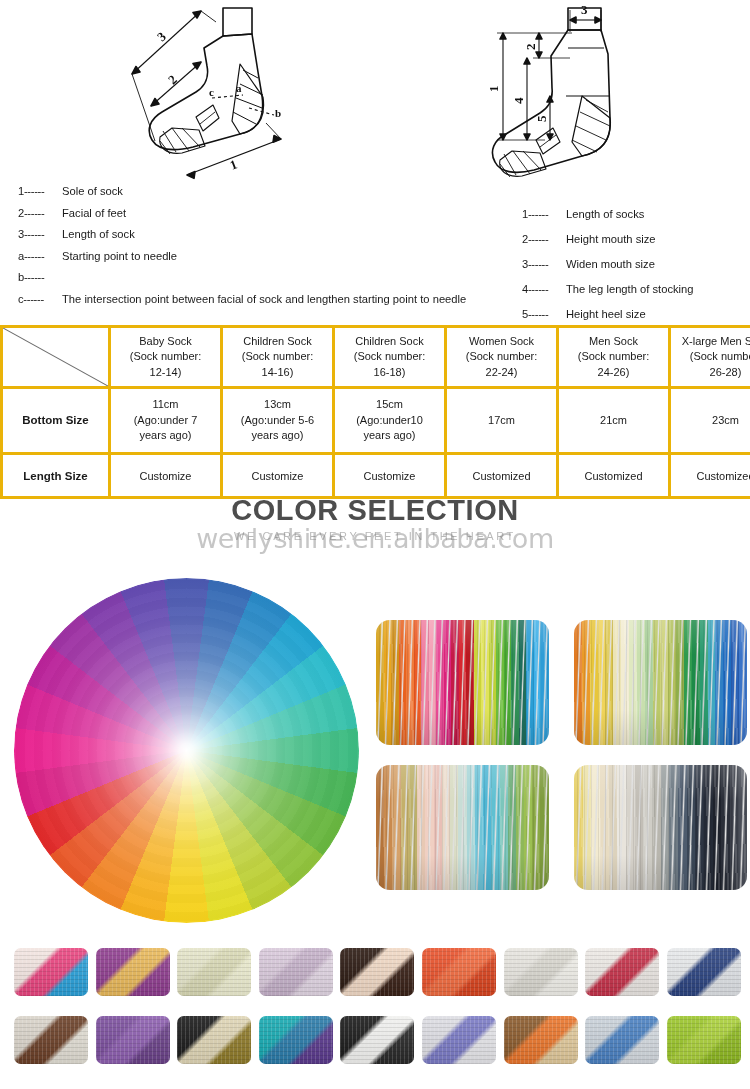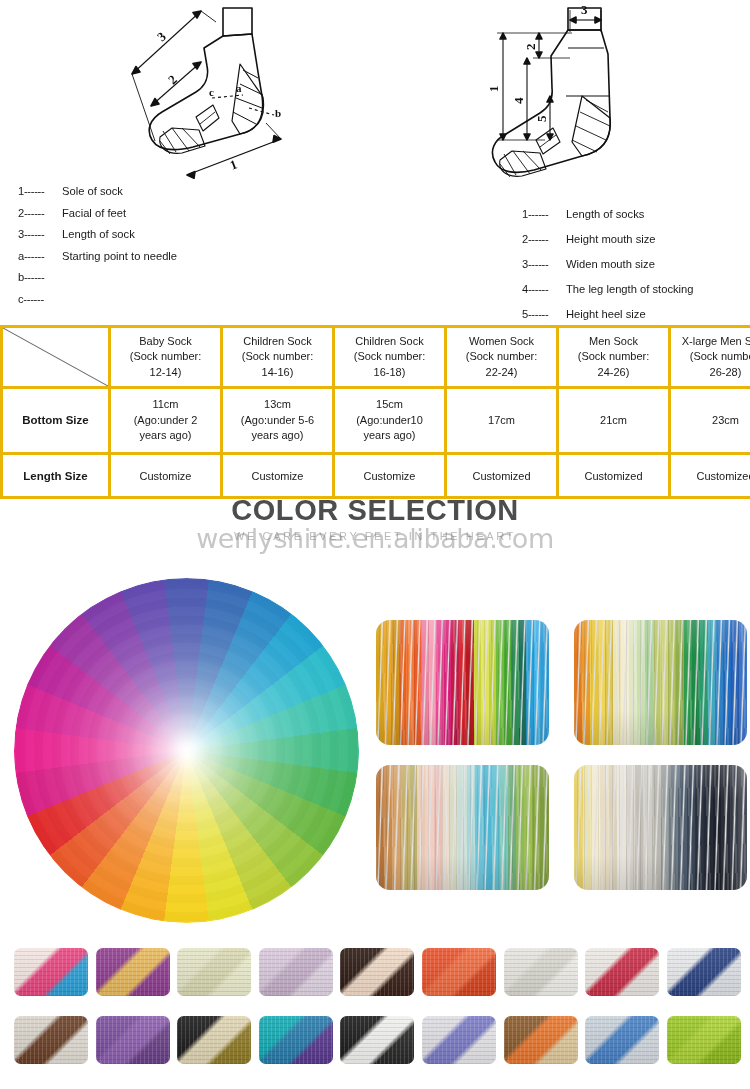--- a/index.html
+++ b/index.html
@@ -207,20 +207,21 @@
   </div>
   <div class="legend-row">
     <span class="legend-key">a------</span>
     <span class="legend-val">Starting point to needle</span>
   </div>
   <div class="legend-row">
     <span class="legend-key">b------</span>
   </div>
   <div class="legend-row">
     <span class="legend-key">c------</span>
+    <span class="legend-val">The intersection point between facial of sock and lengthen starting point to needle</span>
   </div>
 </div>
 
 <div class="legend" id="legend-right">
   <div class="legend-row">
     <span class="legend-key">1------</span>
     <span class="legend-val">Length of socks</span>
   </div>
   <div class="legend-row">
     <span class="legend-key">2------</span>
@@ -278,21 +279,21 @@
         <div>(Sock number:</div>
         <div>26-28)</div>
       </td>
     </tr>
   </thead>
   <tbody>
     <tr class="r1">
       <td class="row-label">Bottom Size</td>
       <td>
         <div>11cm</div>
-        <div>(Ago:under 2</div>
+        <div>(Ago:under 7</div>
         <div>years ago)</div>
       </td>
       <td>
         <div>13cm</div>
         <div>(Ago:under 5-6</div>
         <div>years ago)</div>
       </td>
       <td>
         <div>15cm</div>
         <div>(Ago:under10</div>

